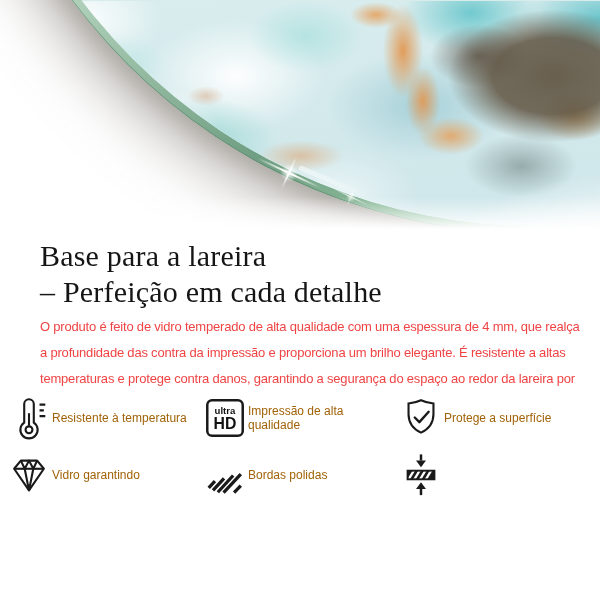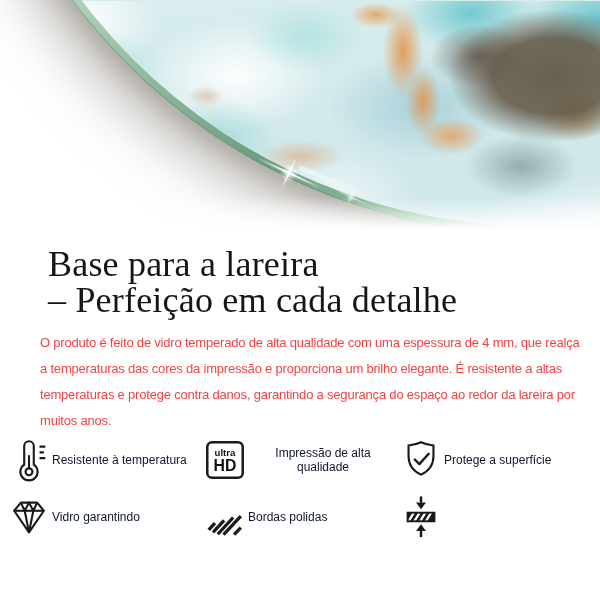--- a/index.html
+++ b/index.html
@@ -57,30 +57,30 @@
     transform:rotate(25deg);}
   .sparkle .core{position:absolute;left:-9px;top:-9px;width:18px;height:18px;border-radius:50%;
     background:radial-gradient(circle,rgba(255,255,255,.95) 0%,rgba(255,255,255,0) 70%);}
   .sparkle1{left:289px;top:173px;}
   .sparkle2{left:351px;top:197px;transform:scale(.55);opacity:.8;}
   .rim-gleam{position:absolute;left:296px;top:180px;width:78px;height:5px;border-radius:3px;
     background:linear-gradient(90deg,rgba(255,255,255,.75),rgba(255,255,255,0));
     transform:rotate(23deg);opacity:.7;}
   
   .page-title{
-    margin:12px;padding:0 36px;font-family:"Liberation Serif","DejaVu Serif",serif;
-    font-weight:400;font-size:36px;line-height:36px;color:#151515;letter-spacing:.2px;
+    margin:4px;padding:0 36px;font-family:"Liberation Serif","DejaVu Serif",serif;
+    font-weight:400;font-size:30px;line-height:36px;color:#151515;letter-spacing:.2px;
   }
   .desc{padding:0 40px;margin-top:3px;color:#ef4444;font-size:13px;letter-spacing:-0.2px;}
   .desc .dline{line-height:26px;white-space:nowrap;}
   
   .features{display:grid;grid-template-columns:1fr 1fr 1fr;row-gap:10px;margin-top:2px;padding:0 6px;}
   .feature{display:flex;flex-direction:row;align-items:center;}
   .ficon{height:47px;display:flex;align-items:flex-end;justify-content:center;}
-  .flabel{margin-top:1px;font-size:12px;color:#0f172a;text-align:center;}
+  .flabel{margin-top:1px;font-size:12px;color:#a16207;}
   svg.ic{display:block;}
   svg.ic .st{fill:none;stroke:#1a1a1a;stroke-width:2.2;}
   svg.ic .thick{stroke-width:3.4;}
   svg.ic text{fill:#111;font-family:"Liberation Sans",sans-serif;}
 </style>
 </head>
 <body>
 
 <div class="hero">
   <div class="glass-outer">
@@ -102,23 +102,22 @@
   <div class="fade-br"></div>
 </div>
 
 <h1 class="page-title">
   <span>Base para a lareira</span><br>
   <span>– Perfeição em cada detalhe</span>
 </h1>
 
 <div class="desc">
   <div class="dline">O produto é feito de vidro temperado de alta qualidade com uma espessura de 4 mm, que realça</div>
-  <div class="dline">a temperaturas das cores da impressão e proporciona um brilho elegante. É resistente a altas</div>
+  <div class="dline">a profundidade das contra da impressão e proporciona um brilho elegante. É resistente a altas</div>
   <div class="dline">temperaturas e protege contra danos, garantindo a segurança do espaço ao redor da lareira por</div>
-  <div class="dline">muitos anos.</div>
 </div>
 
 <div class="features">
 
   <div class="feature">
     <div class="ficon">
       <svg class="ic" width="46" height="46" viewBox="0 0 48 48">
         <path class="st" d="M29 28.8 V9.5 a5 5 0 0 0 -10 0 v19.3 a9 9 0 1 0 10 0 z"></path>
         <circle class="st" cx="24" cy="36.3" r="3.6"></circle>
         <path class="st" d="M24 32.2 V19"></path>

